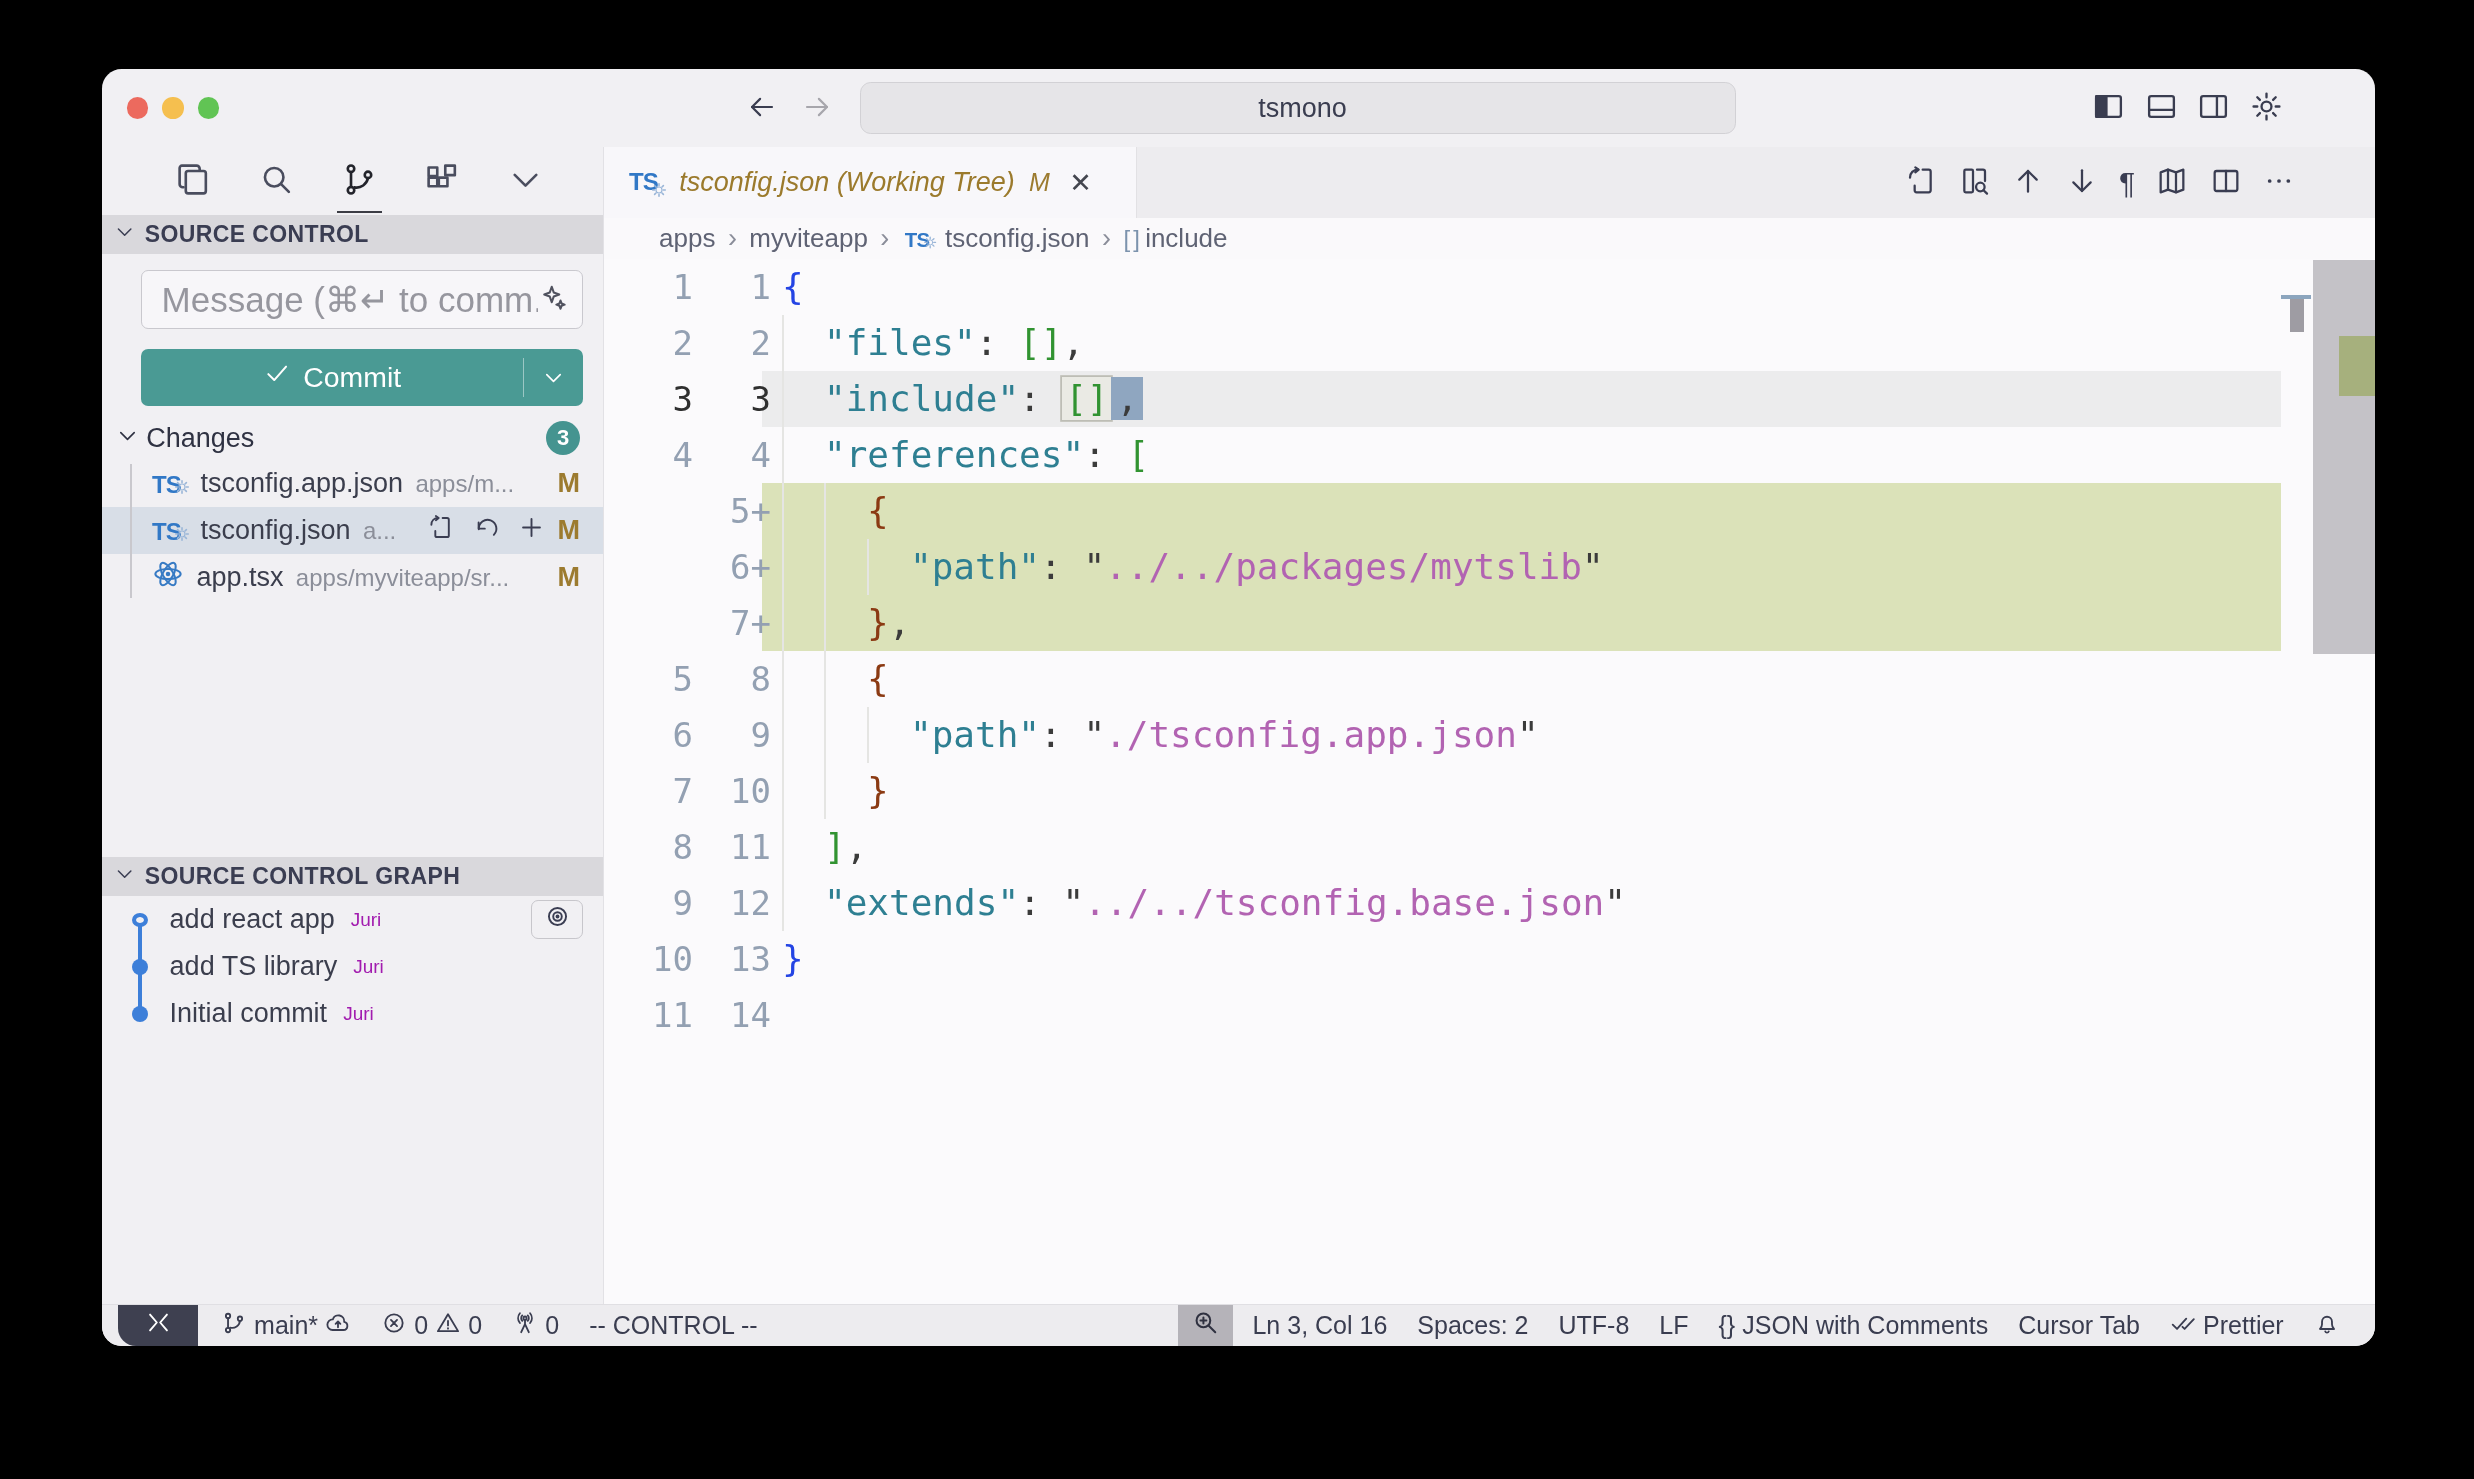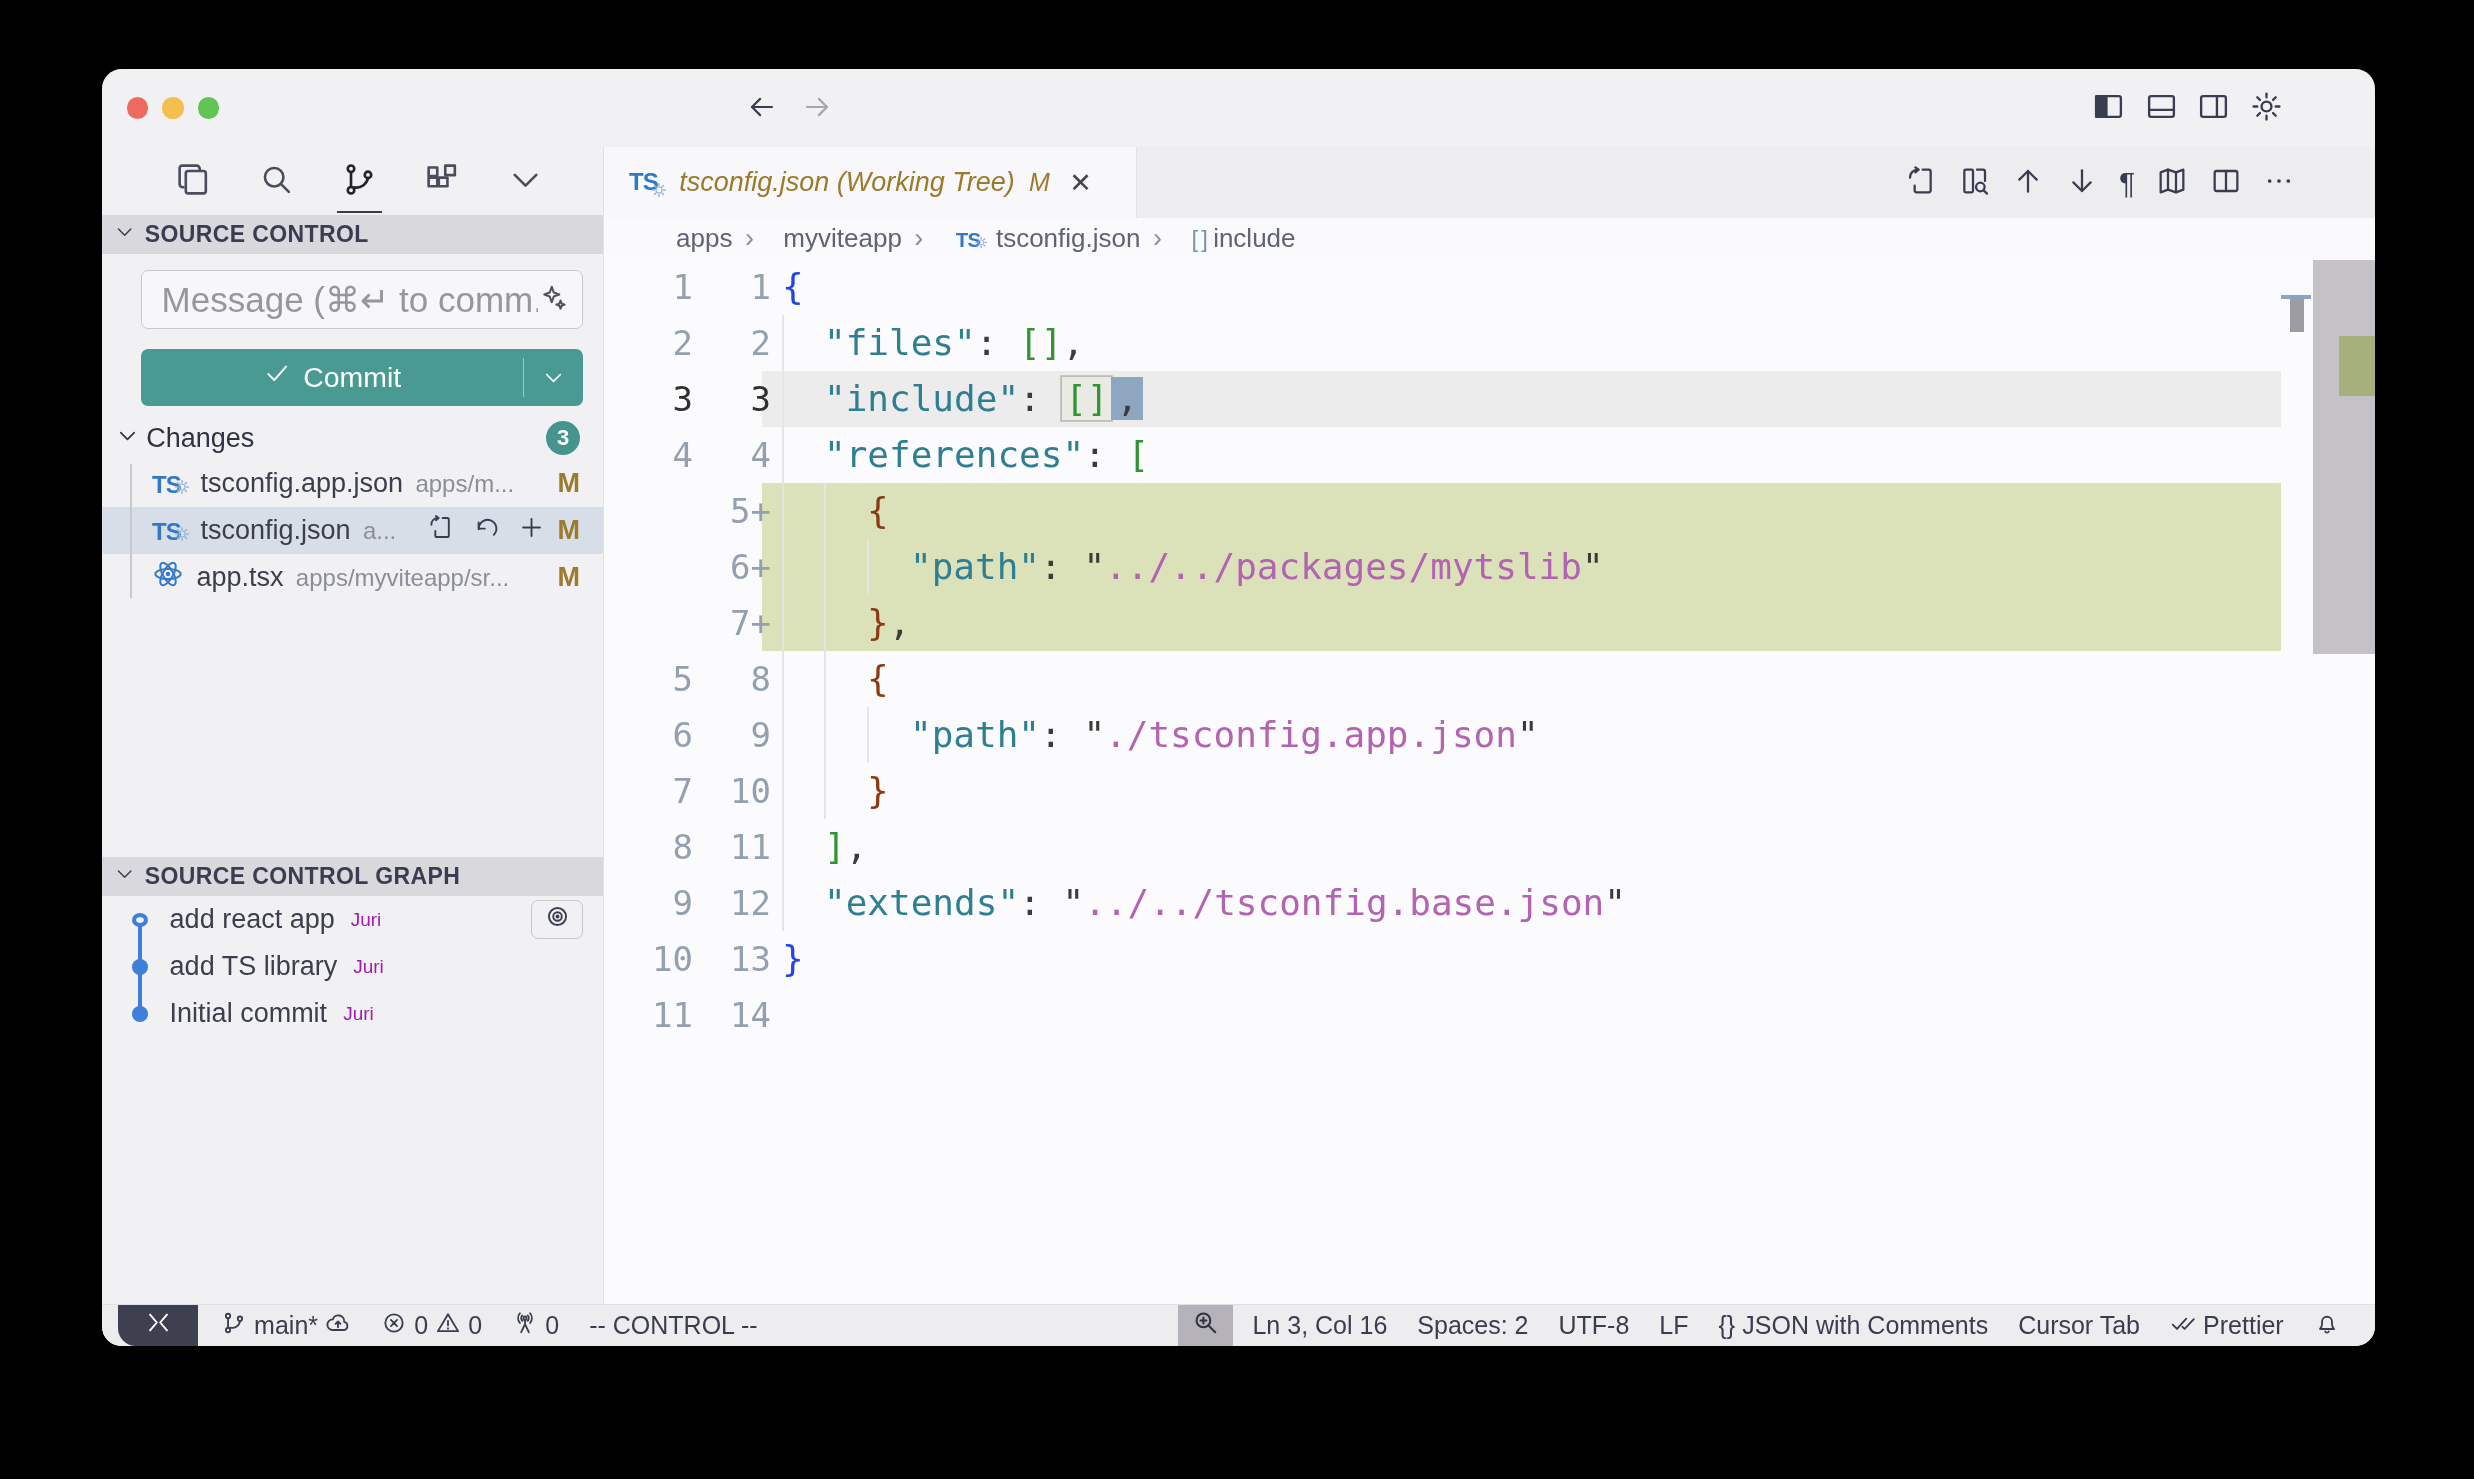--- a/index.html
+++ b/index.html
@@ -75,21 +75,21 @@
   .tab{ width:533px; height:71px; background:#F8F7FA; border-right:1.8px solid #E2E1E4; display:flex; align-items:center; gap:14.2px; padding:0 21.3px 0 25px; }
   .tab-title{ font-size:27px; font-style:italic; color:#9B7A2C; white-space:nowrap; }
   .tab .m-mod{ color:#9C7B2F; font-size:25px; font-style:italic; }
   .tab .close{ color:#44464F; font-size:27px; margin-left:5.3px; }
   .editor-toolbar{ margin-left:auto; display:flex; gap:21.3px; align-items:center; padding-right:80px; color:#3A3D52; }
   .editor-toolbar .icon svg{ width:32px; height:32px; }
   .editor-toolbar .text-icon{ font-size:30px; }
 
   .breadcrumbs{ height:41px; flex:0 0 41px; background:#FAF9FB; display:flex; align-items:center; gap:10.7px; padding-left:55px; font-size:26px; color:#5F6374; }
   .breadcrumbs .sep{ color:#8A8D99; font-size:27px; padding:0 1.8px; }
-  .crumb{ display:flex; align-items:center; gap:7.1px;margin-left:17px; }
+  .crumb{ display:flex; align-items:center; gap:7.1px; }
   .crumb .ts-file-icon{ transform:scale(.85); width:32px; }
   .crumb .bracket-glyph{ color:#7C93AD; font-size:24px; letter-spacing:-1.8px; }
 
   .code-area{ position:relative; flex:1; overflow:hidden; font-family:"DejaVu Sans Mono", monospace; }
   .code-row{ position:relative; height:56px; line-height:56px; white-space:nowrap; }
   .row-bg{ position:absolute; left:158px; right:94px; top:0; bottom:0; }
   .code-row.current .row-bg{ background:#ECECED; }
   .code-row.added .row-bg{ background:#DBE2B9; }
   .gutter{ position:absolute; left:0; top:0; bottom:0; display:flex; font-size:34px; color:#93A0B2; }
   .gcol{ text-align:right; } .gcol.old{ width:89px; } .gcol.new{ width:78px; }
@@ -132,20 +132,27 @@
     </div>
     <div class="nav-arrows">
       <span class="icon" style="color:#3A3D50"><svg viewBox="0 0 24 24" fill="none" stroke="currentColor" stroke-width="1.7" stroke-linecap="round" stroke-linejoin="round">
             <path d="M20 12H4"></path>
             <path d="M10.5 5.5L4 12l6.5 6.5"></path>
           </svg></span>
       <span class="icon" style="color:#A7A6AC"><svg viewBox="0 0 24 24" fill="none" stroke="currentColor" stroke-width="1.7" stroke-linecap="round" stroke-linejoin="round">
             <path d="M4 12h16"></path>
             <path d="M13.5 5.5L20 12l-6.5 6.5"></path>
           </svg></span>
+    </div>
+    <div class="command-center">
+      <span class="icon"><svg viewBox="0 0 24 24" fill="none" stroke="currentColor" stroke-width="1.7" stroke-linecap="round" stroke-linejoin="round">
+            <circle cx="10.5" cy="10.5" r="6"></circle>
+            <path d="M15 15l5 5"></path>
+          </svg></span>
+      <span>tsmono</span>
     </div>
     <div class="titlebar-controls" id="titlebar-controls">
         <span class="icon "><svg viewBox="0 0 24 24" fill="none" stroke="currentColor" stroke-width="1.7" stroke-linecap="round" stroke-linejoin="round">
             <rect x="3" y="4.5" width="18" height="15" rx="1.5"></rect>
             <rect x="3" y="4.5" width="7.5" height="15" fill="currentColor"></rect>
           </svg></span>
         <span class="icon "><svg viewBox="0 0 24 24" fill="none" stroke="currentColor" stroke-width="1.7" stroke-linecap="round" stroke-linejoin="round">
             <rect x="3" y="4.5" width="18" height="15" rx="1.5"></rect>
             <path d="M3 14.5h18"></path>
           </svg></span>

